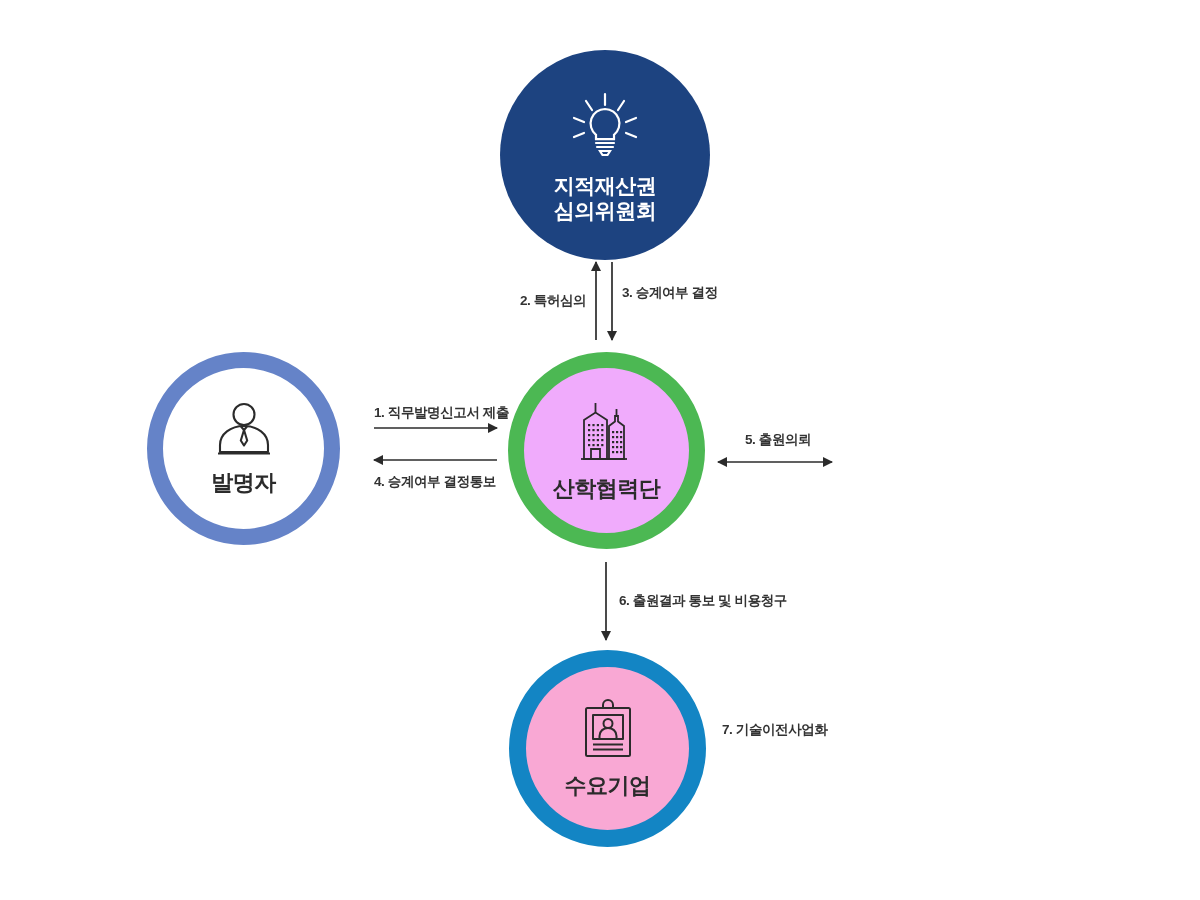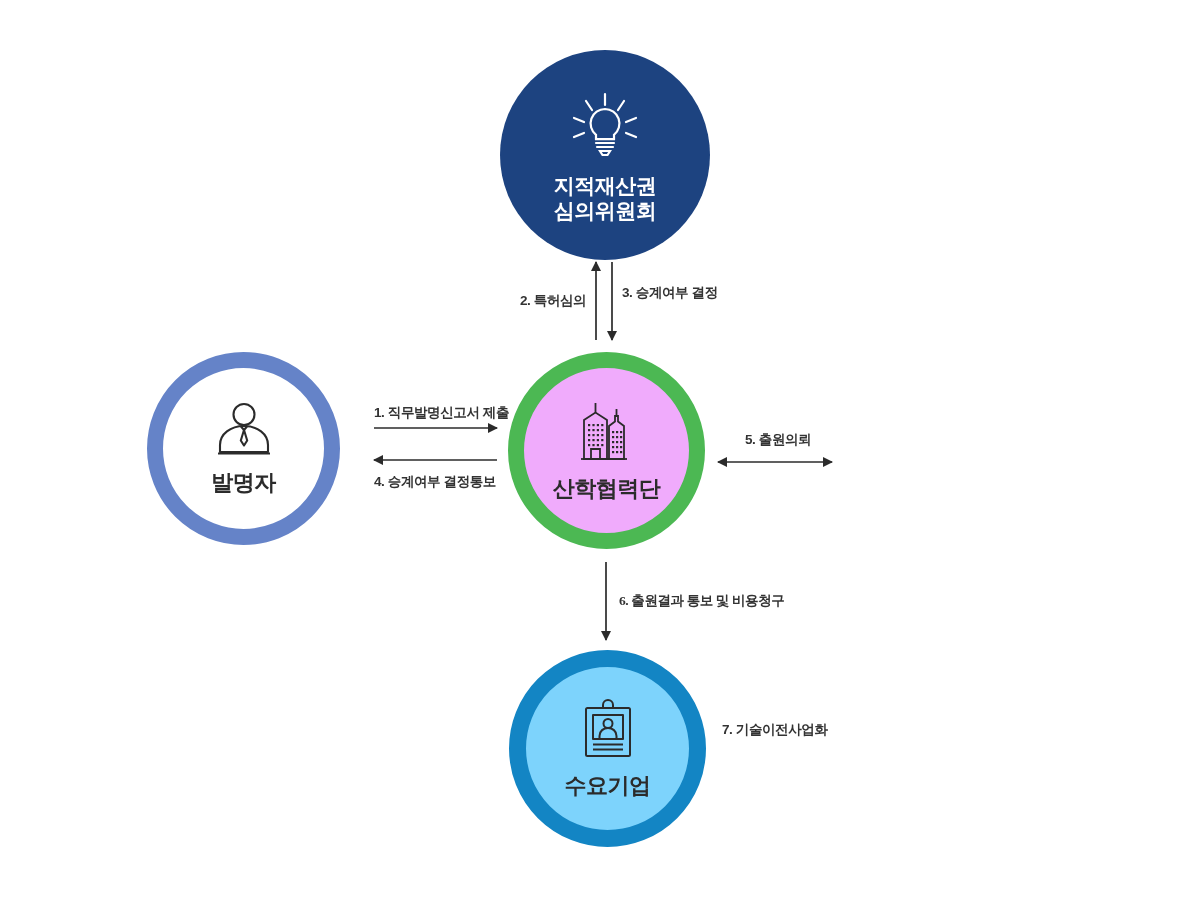--- a/index.html
+++ b/index.html
@@ -30,21 +30,21 @@
     left:500px;top:50px;width:210px;height:210px;
     background:#1d4380;border:none;
   }
   #node-committee .label{color:#ffffff;font-size:21px;margin-top:8px;}
   #node-committee .icon{margin-top:4px;}
 
   
   #node-agency{left:508px;top:352px;width:197px;height:197px;border:16px solid #4cb853;background:#f0abfc;}
   #node-inventor{left:147px;top:352px;width:193px;height:193px;border:16px solid #6583c8;background:#fff;}
   #node-patentoffice{left:845px;top:350px;width:196px;height:196px;border:17px solid #356072;background:#fff;}
-  #node-company{left:509px;top:650px;width:197px;height:197px;border:17px solid #1385c4;background:#7dd3fc;}
+  #node-company{left:509px;top:650px;width:197px;height:197px;border:17px solid #1385c4;background:#f9a8d4;}
 
   #node-agency .label,#node-inventor .label,
   #node-patentoffice .label,#node-company .label{font-size:22px;margin-top:7px;}
 
   
   #connectors{position:absolute;left:0;top:0;width:1200px;height:900px;pointer-events:none;}
 
   
   .flow-label{
     position:absolute;
@@ -52,21 +52,21 @@
     font-weight:bold;
     color:#333333;
     letter-spacing:-0.4px;
     white-space:nowrap;
   }
   #label-2{left:520px;top:292px;}
   #label-3{left:622px;top:284px;}
   #label-1{left:374px;top:404px;}
   #label-4{left:374px;top:473px;}
   #label-5{left:745px;top:431px;}
-  #label-6{left:619px;top:592px;font-family:Liberation Serif, serif;}
+  #label-6{left:619px;top:592px;}
   #label-7{left:722px;top:721px;}
 </style>
 </head>
 <body>
 
 <div id="stage">
 
   <svg id="connectors" viewBox="0 0 1200 900" xmlns="http://www.w3.org/2000/svg">
     <defs>
       <marker id="ah" viewBox="0 0 10 10" refX="9" refY="5" markerWidth="6" markerHeight="6" orient="auto-start-reverse">

